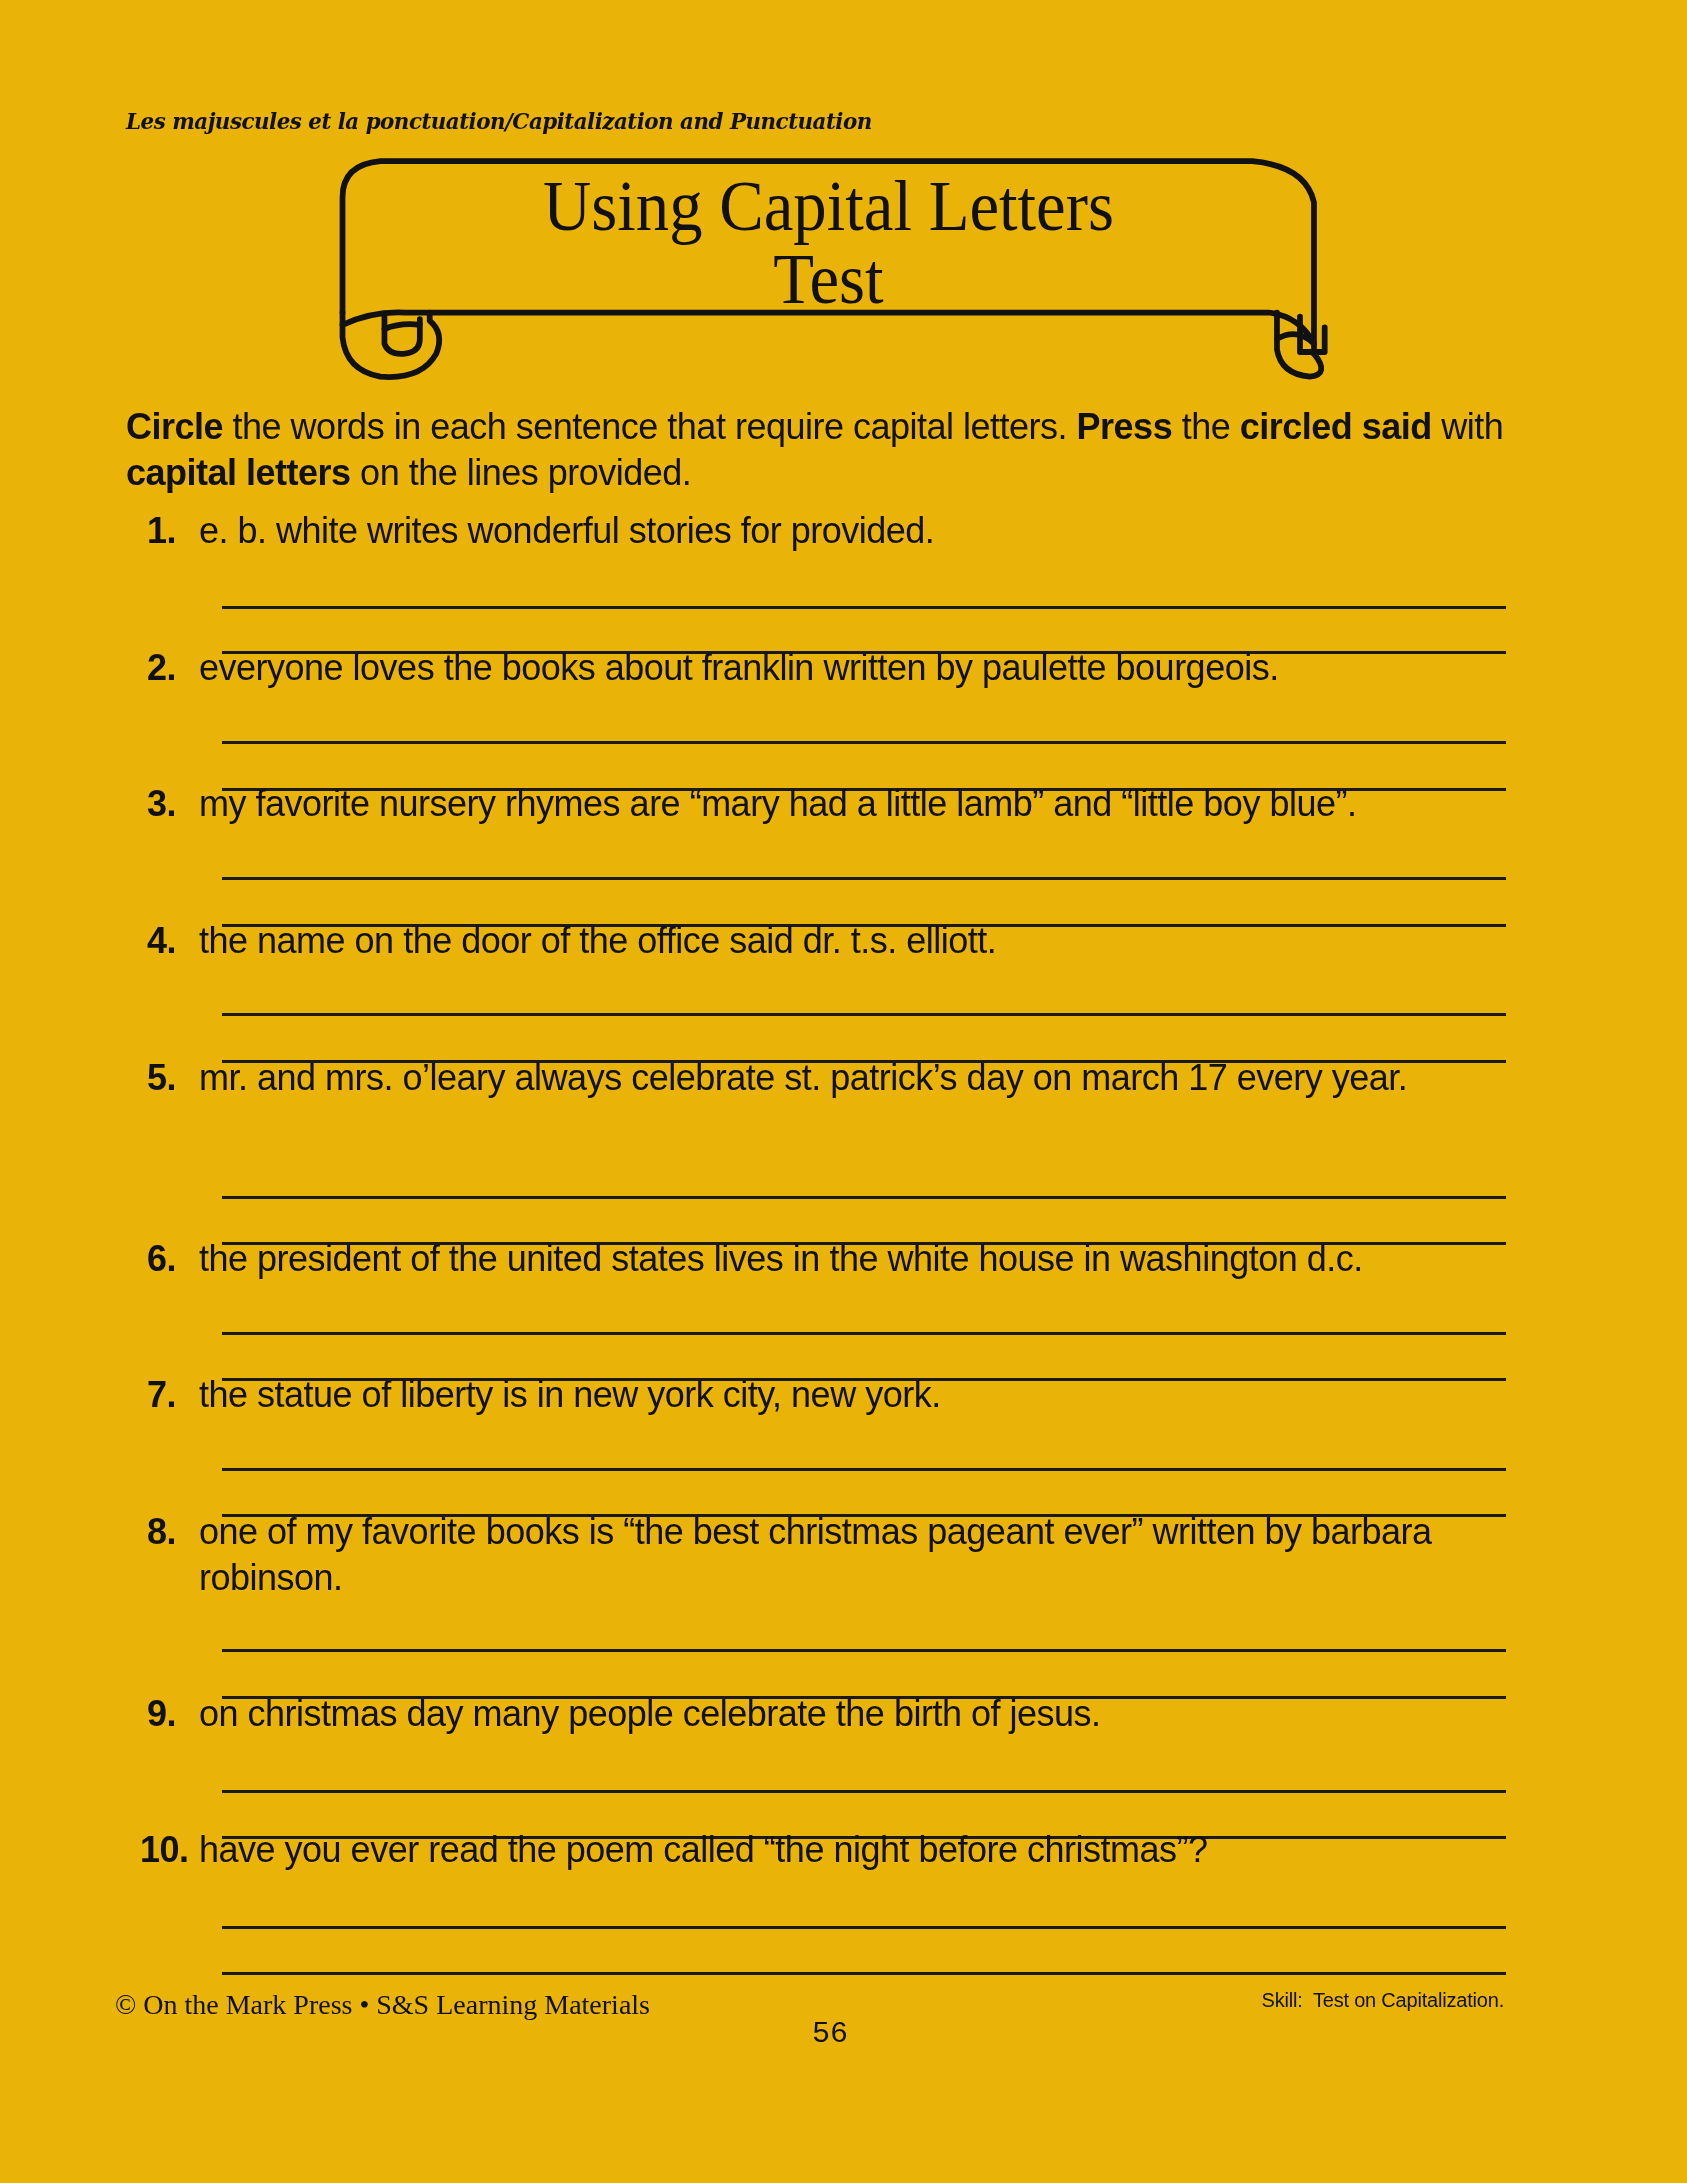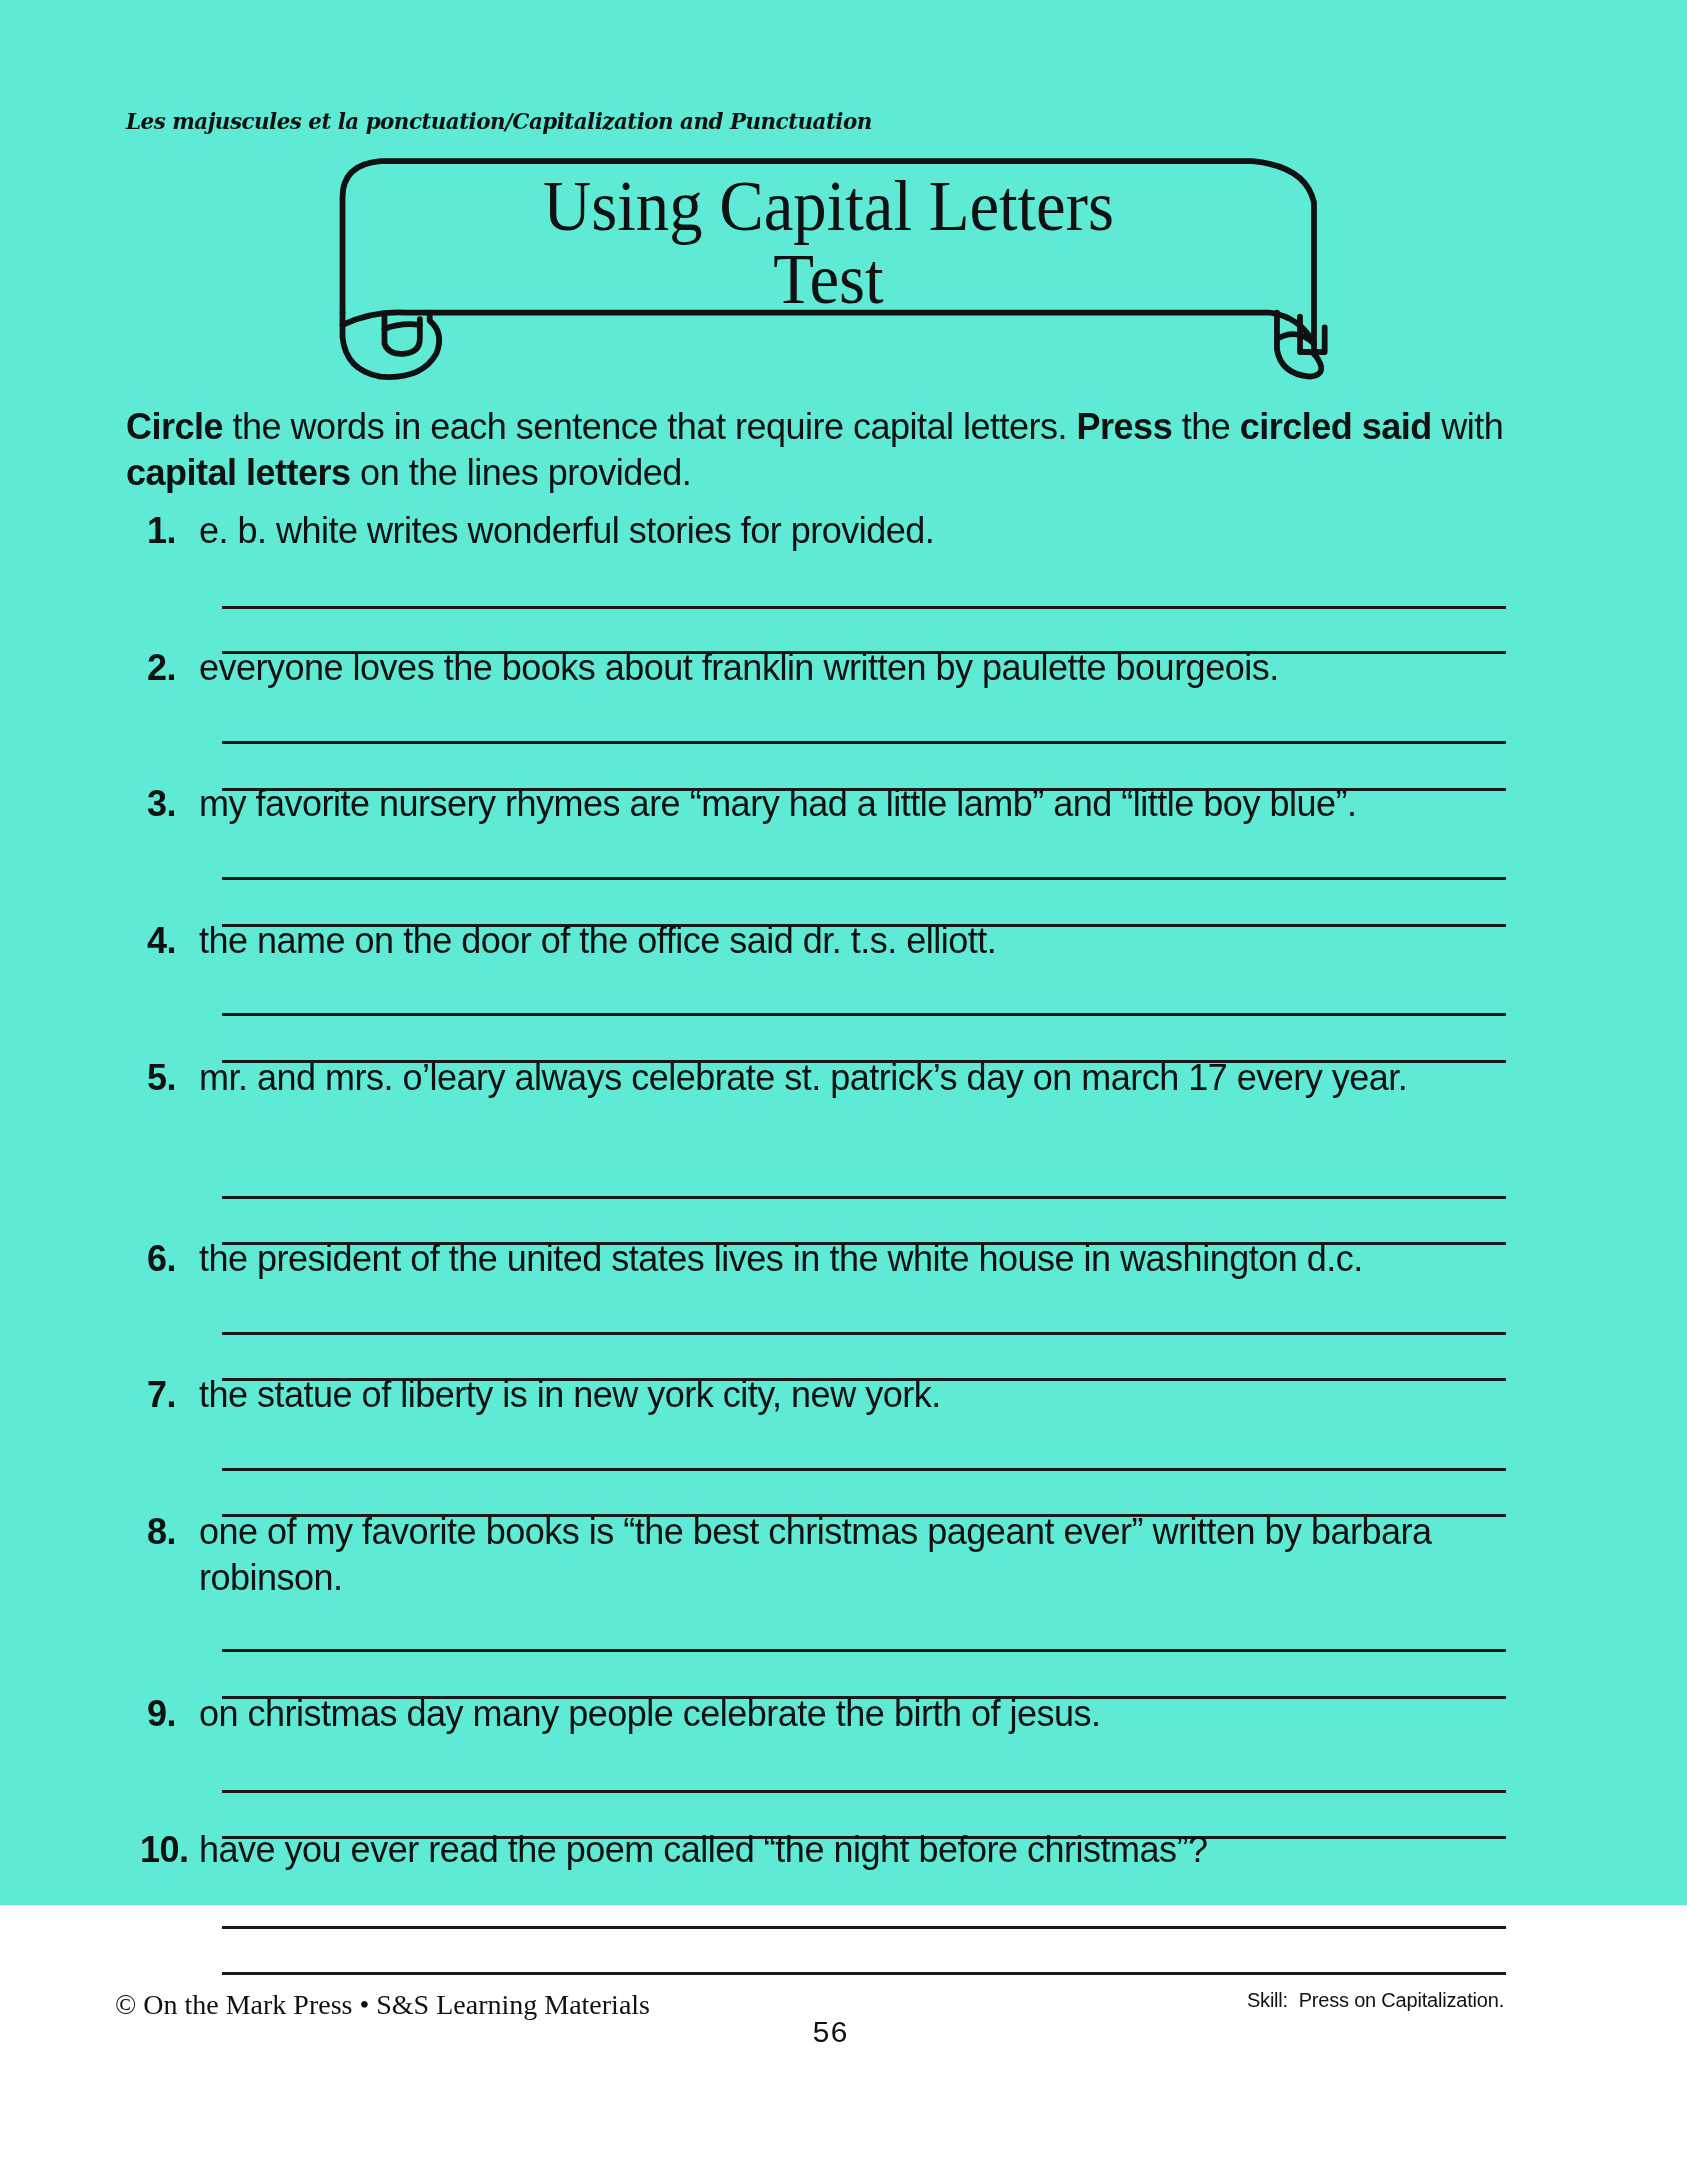--- a/index.html
+++ b/index.html
@@ -1,17 +1,17 @@
 <!DOCTYPE html>
 <html style="font-size:13px"><head>
 <meta charset="utf-8">
 <style>
   html, body { margin: 0; padding: 0; background: #ffffff; }
   body { width: 1687px; height: 2183px; position: relative; overflow: hidden; color: #111; }
-  .page { position: absolute; left: 0; top: 0; width: 1687px; height: 1905px; background: #5eead4; }
+  .page { position: absolute; left: 0; top: 0; width: 1687px; height: 2183px; background: #eab308; }
   .running-head {
     position: absolute; left: 126px; top: 109px;
     font-family: "DejaVu Serif", serif; font-style: italic; font-weight: bold;
     font-size: 21.4px; letter-spacing: -0.5px; white-space: nowrap; color: #111;
   }
   .banner { position: absolute; left: 330px; top: 148px; width: 1022px; height: 255px; }
   .banner svg { position: absolute; left: 0; top: 0; }
   .title {
     position: absolute; left: 330px; width: 997px; text-align: center;
     font-family: "Liberation Serif", serif; color: #111; white-space: nowrap;
@@ -148,19 +148,19 @@
   <div class="rule" style="top:1836px"></div>
 
   <div class="item" style="top:1827px">
     <span class="num">10.</span>
     <span class="txt">have you ever read the poem called “the night before christmas”?</span>
   </div>
   <div class="rule" style="top:1926px"></div>
   <div class="rule" style="top:1972px"></div>
 
   <div class="skill">
-    <b>Skill:</b><span style="white-space:pre">  Press on Capitalization.</span>
+    <b>Skill:</b><span style="white-space:pre">  Test on Capitalization.</span>
   </div>
   <div class="footer-left">© On the Mark Press • S&amp;S Learning Materials</div>
   <div class="page-num">56</div>
 
 </div>
 
 
 </body></html>

